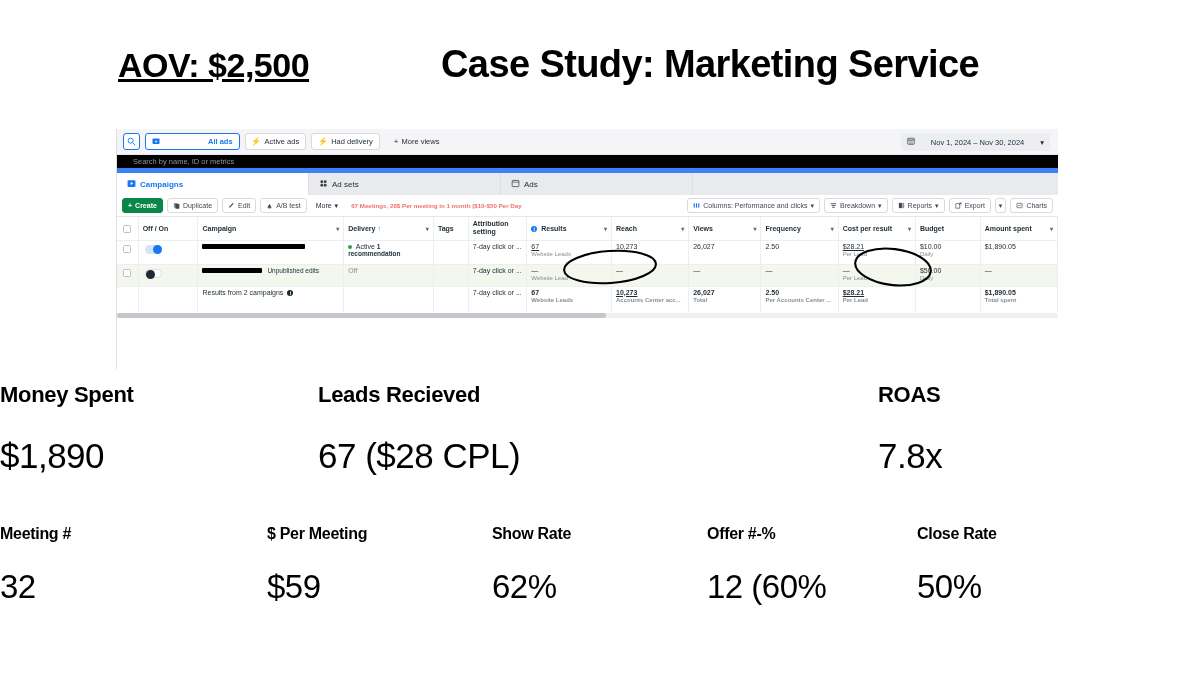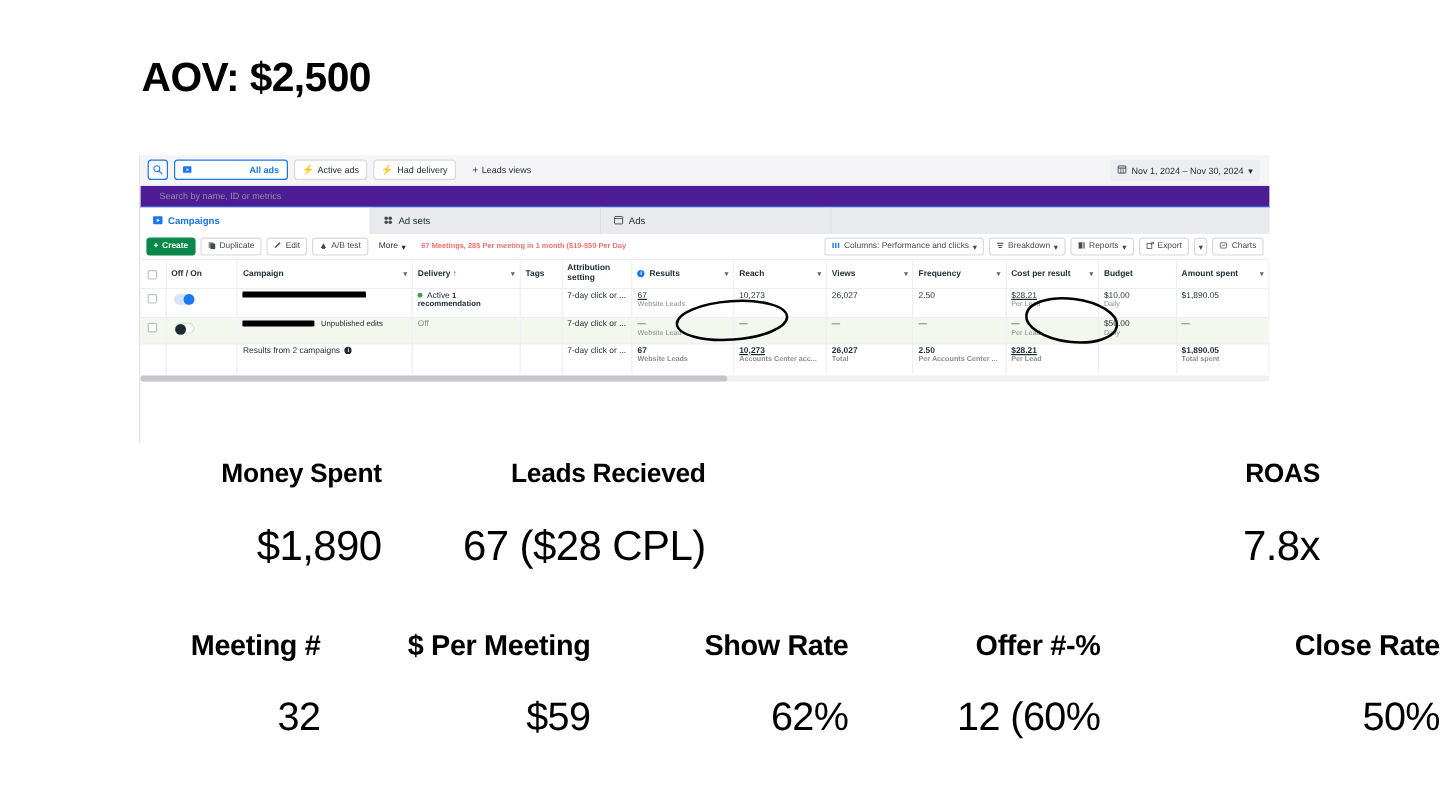--- a/index.html
+++ b/index.html
@@ -15,20 +15,21 @@
   
   .headline-row {
     position: absolute; top: 46px; left: 0; width: 1200px;
     height: 62px;
   }
   .aov {
     position: absolute; left: 118px; top: 0;
     font-size: 34px; font-weight: 700; color: #000;
     letter-spacing: -0.5px; white-space: nowrap;
     font-stretch: condensed;
+    text-decoration: underline;
   }
   .case-study {
     position: absolute; left: 441px; top: -3px;
     font-size: 38px; font-weight: 700; color: #000;
     letter-spacing: -0.6px; white-space: nowrap;
   }
 
   
   .ads-panel {
     position: absolute; left: 116px; top: 129px;
@@ -64,31 +65,31 @@
     border-color: #1877f2; color: #1877f2; font-weight: 700; gap: 48px;
   }
   .chip.plain {
     border: none; background: transparent; margin-left: 8px;
   }
   .chip .ic { font-size: 8px; line-height: 1; }
   .daterange {
     position: absolute; right: 8px; top: 4px;
     height: 18px; padding: 0 6px;
     background: #eceef1; border-radius: 3px;
-    display: flex; align-items: center; gap: 4px;
+    display: flex; align-items: center; gap: 16px;
     font-size: 7.5px; color: #1c2b33; white-space: nowrap;
   }
 
   
   .search-row {
-    height: 18px; background: #4c1d95;
+    height: 18px; background: #000000;
     display: flex; align-items: center;
     padding-left: 16px;
     font-size: 7.5px; color: #90949c;
-    border-bottom: 1px solid #3b82f6;
+    border-bottom: 5px solid #3b82f6;
     text-align: right;
   }
 
   
   .tab-row {
     height: 22px; background: #e9eaee;
     display: flex; align-items: stretch;
     position: relative;
   }
   .tab {
@@ -209,37 +210,38 @@
   
   .annot { position: absolute; pointer-events: none; }
 
   
   .metrics {
     position: absolute; left: 0; width: 1200px;
     display: flex;
   }
   .metrics.top { top: 382px; }
   .metrics.bottom { top: 525px; }
-  .mcell { text-align: right; }
+  .mcell { text-align: left; }
   .mlabel {
     font-size: 22px; font-weight: 700; color: #000;
     white-space: nowrap; letter-spacing: -0.3px;
   }
   .mvalue {
     font-size: 35px; font-weight: 400; color: #000;
     margin-top: 28px; white-space: nowrap; letter-spacing: -0.5px;
   }
-  .metrics.bottom .mlabel { font-size: 24px; padding-left: 44px; }
+  .metrics.bottom .mlabel { font-size: 16px; }
   .metrics.bottom .mvalue { font-size: 33px; margin-top: 25px; }
 </style>
 </head>
 <body>
 
 <div class="headline-row">
   <div class="aov">AOV: $2,500</div>
+  <div class="case-study">Case Study: Marketing Service</div>
 </div>
 
 <div class="ads-panel">
 
   <div class="views-bar">
     <div class="icon-btn-square">
       <svg width="9" height="9" viewBox="0 0 16 16">
           <circle cx="6.5" cy="6.5" r="4.5" fill="none" stroke="#1877f2" stroke-width="1.6"></circle>
           <line x1="10" y1="10" x2="14.5" y2="14.5" stroke="#1877f2" stroke-width="1.6"></line>
         </svg>
@@ -256,21 +258,21 @@
     <div class="chip">
       <span class="ic">⚡</span>
       <span>Active ads</span>
     </div>
     <div class="chip">
       <span class="ic">⚡</span>
       <span>Had delivery</span>
     </div>
     <div class="chip plain">
       <span class="ic">+</span>
-      <span>Leads views</span>
+      <span>More views</span>
     </div>
     <div class="daterange">
       <span>
         <svg width="8" height="8" viewBox="0 0 16 16">
             <rect x="1.5" y="2.5" width="13" height="12" rx="1" fill="none" stroke="#1c2b33" stroke-width="1.3"></rect>
             <line x1="1.5" y1="6" x2="14.5" y2="6" stroke="#1c2b33" stroke-width="1.3"></line>
             <line x1="6" y1="6" x2="6" y2="14.5" stroke="#1c2b33" stroke-width="1"></line>
             <line x1="10" y1="6" x2="10" y2="14.5" stroke="#1c2b33" stroke-width="1"></line>
           </svg>
       </span>

